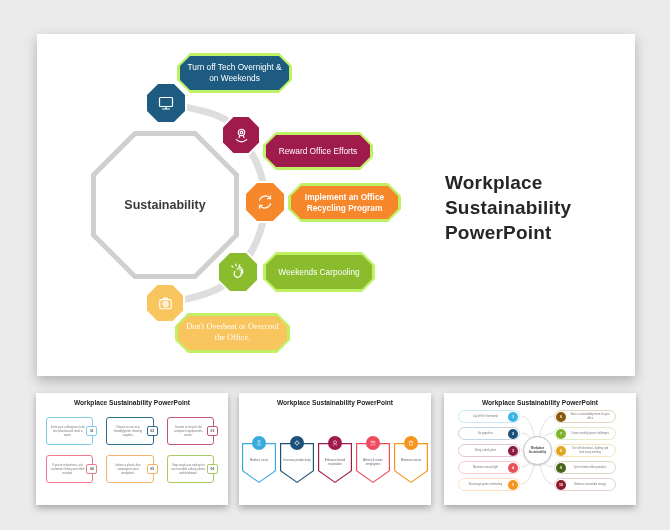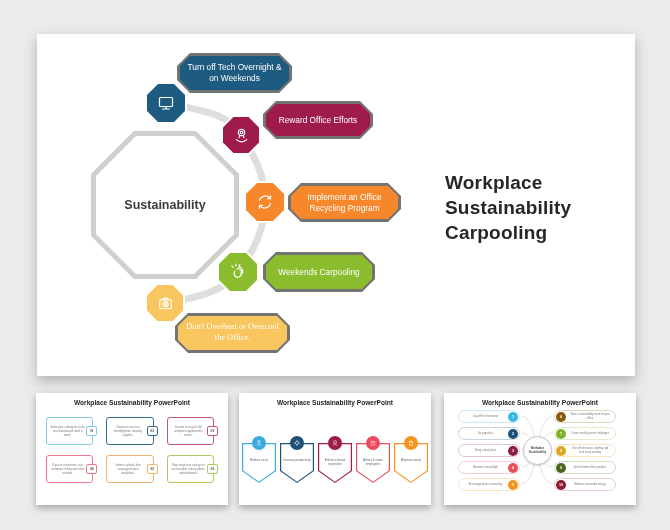--- a/index.html
+++ b/index.html
@@ -21,21 +21,21 @@
 
   
   .icon-oct-outer{position:absolute;width:42px;height:42px;background:#ffffff;
     filter:drop-shadow(0 2px 3px rgba(0,0,0,.25));}
   .icon-oct-inner{position:absolute;inset:2px;display:flex;align-items:center;justify-content:center;}
   .icon-oct-inner svg{stroke:#ffffff;fill:none;stroke-width:1.2;stroke-linecap:round;stroke-linejoin:round;}
 
   
   .cut13{clip-path:polygon(13px 0,calc(100% - 13px) 0,100% 13px,100% calc(100% - 13px),calc(100% - 13px) 100%,13px 100%,0 calc(100% - 13px),0 13px);}
   .cut10{clip-path:polygon(10px 0,calc(100% - 10px) 0,100% 10px,100% calc(100% - 10px),calc(100% - 10px) 100%,10px 100%,0 calc(100% - 10px),0 10px);}
-  .pill-outer{position:absolute;background:#737373;filter:drop-shadow(0 3px 4px rgba(0,0,0,.2));}
+  .pill-outer{position:absolute;background:#bef264;filter:drop-shadow(0 3px 4px rgba(0,0,0,.2));}
   .pill-inner{position:absolute;inset:3px;display:flex;align-items:center;justify-content:center;
     text-align:center;color:#ffffff;font-size:8.3px;line-height:1.3;padding:0 7px;box-sizing:border-box;}
 
   .main-title{position:absolute;left:408px;top:136px;width:172px;text-align:left;}
   .main-title div{font-size:19px;font-weight:bold;color:#262626;line-height:1.32;letter-spacing:.2px;}
 
   
   .thumb{position:absolute;top:393px;width:192px;height:112px;background:#ffffff;
     box-shadow:0 3px 7px rgba(0,0,0,.3);}
   .t-title{margin-top:6px;text-align:center;font-size:6.6px;font-weight:bold;color:#1e1e1e;}
@@ -111,37 +111,37 @@
     <div class="icon-oct-outer oct" style="left:184px;top:81px;width:40px;height:40px;">
       <div class="icon-oct-inner oct" style="background:#9e1b4c;">
         <svg width="21" height="21" viewBox="0 0 22 22">
           <circle cx="11" cy="7.8" r="3.3"></circle>
           <circle cx="11" cy="7.8" r="1.4"></circle>
           <path d="M9.3 10.8 l-0.9 2.4 M12.7 10.8 l0.9 2.4"></path>
           <path d="M5.5 15.3 q5.5 4.6 11 0"></path>
         </svg>
       </div>
     </div>
-    <div class="pill-outer cut13" style="left:226px;top:67px;width:110px;height:38px;">
+    <div class="pill-outer cut13" style="left:226px;top:98px;width:110px;height:38px;">
       <div class="pill-inner cut10" style="background:#9e1b4c;">
         <span>Reward Office Efforts</span>
       </div>
     </div>
 
     <div class="icon-oct-outer oct" style="left:207px;top:147px;">
       <div class="icon-oct-inner oct" style="background:#f6872b;">
         <svg width="22" height="22" viewBox="0 0 22 22">
           <path d="M16.5 7.5 A6.3 6.3 0 0 0 5.5 9.2"></path>
           <path d="M16.5 4.8 v2.9 h-2.9" fill="none"></path>
           <path d="M5.5 14.5 A6.3 6.3 0 0 0 16.5 12.8"></path>
           <path d="M5.5 17.2 v-2.9 h2.9" fill="none"></path>
         </svg>
       </div>
     </div>
-    <div class="pill-outer cut13" style="left:251px;top:149px;width:113px;height:39px;">
+    <div class="pill-outer cut13" style="left:251px;top:149px;width:113px;height:39px;font-weight:bold;">
       <div class="pill-inner cut10" style="background:#f6872b;">
         <span>Implement an Office Recycling Program</span>
       </div>
     </div>
 
     <div class="icon-oct-outer oct" style="left:180px;top:217px;">
       <div class="icon-oct-inner oct" style="background:#8abc2e;">
         <svg width="22" height="22" viewBox="0 0 22 22">
           <path d="M7.8 10.2 q-1.6 3 0.4 5 q2.2 2 4.6 0.4 l2.6-3.4 q0.9-1.3-0.4-2.1 l-2.2-1.3"></path>
           <path d="M10.2 8.2 l3-2.1 2.6 3 -2 3.1"></path>
@@ -167,21 +167,21 @@
     </div>
     <div class="pill-outer cut13" style="left:138px;top:279px;width:115px;height:40px;font-family:Liberation Serif, serif;">
       <div class="pill-inner cut10" style="background:#f9c55e;">
         <span>Don't Overheat or Overcool the Office.</span>
       </div>
     </div>
 
     <div class="main-title">
       <div>Workplace</div>
       <div>Sustainability</div>
-      <div>Carpooling</div>
+      <div>PowerPoint</div>
     </div>
   </div>
 
   <div class="thumb" style="left:36px;">
     <div class="t-title">Workplace Sustainability PowerPoint</div>
     <div class="t1-grid">
       <div class="t1-card" style="border-color:#7fccea;">
         <span class="t1-text">Invite your colleagues to do one plant-based meal a week.</span>
         <span class="t1-badge" style="border-color:#7fccea;">01</span>
       </div>

